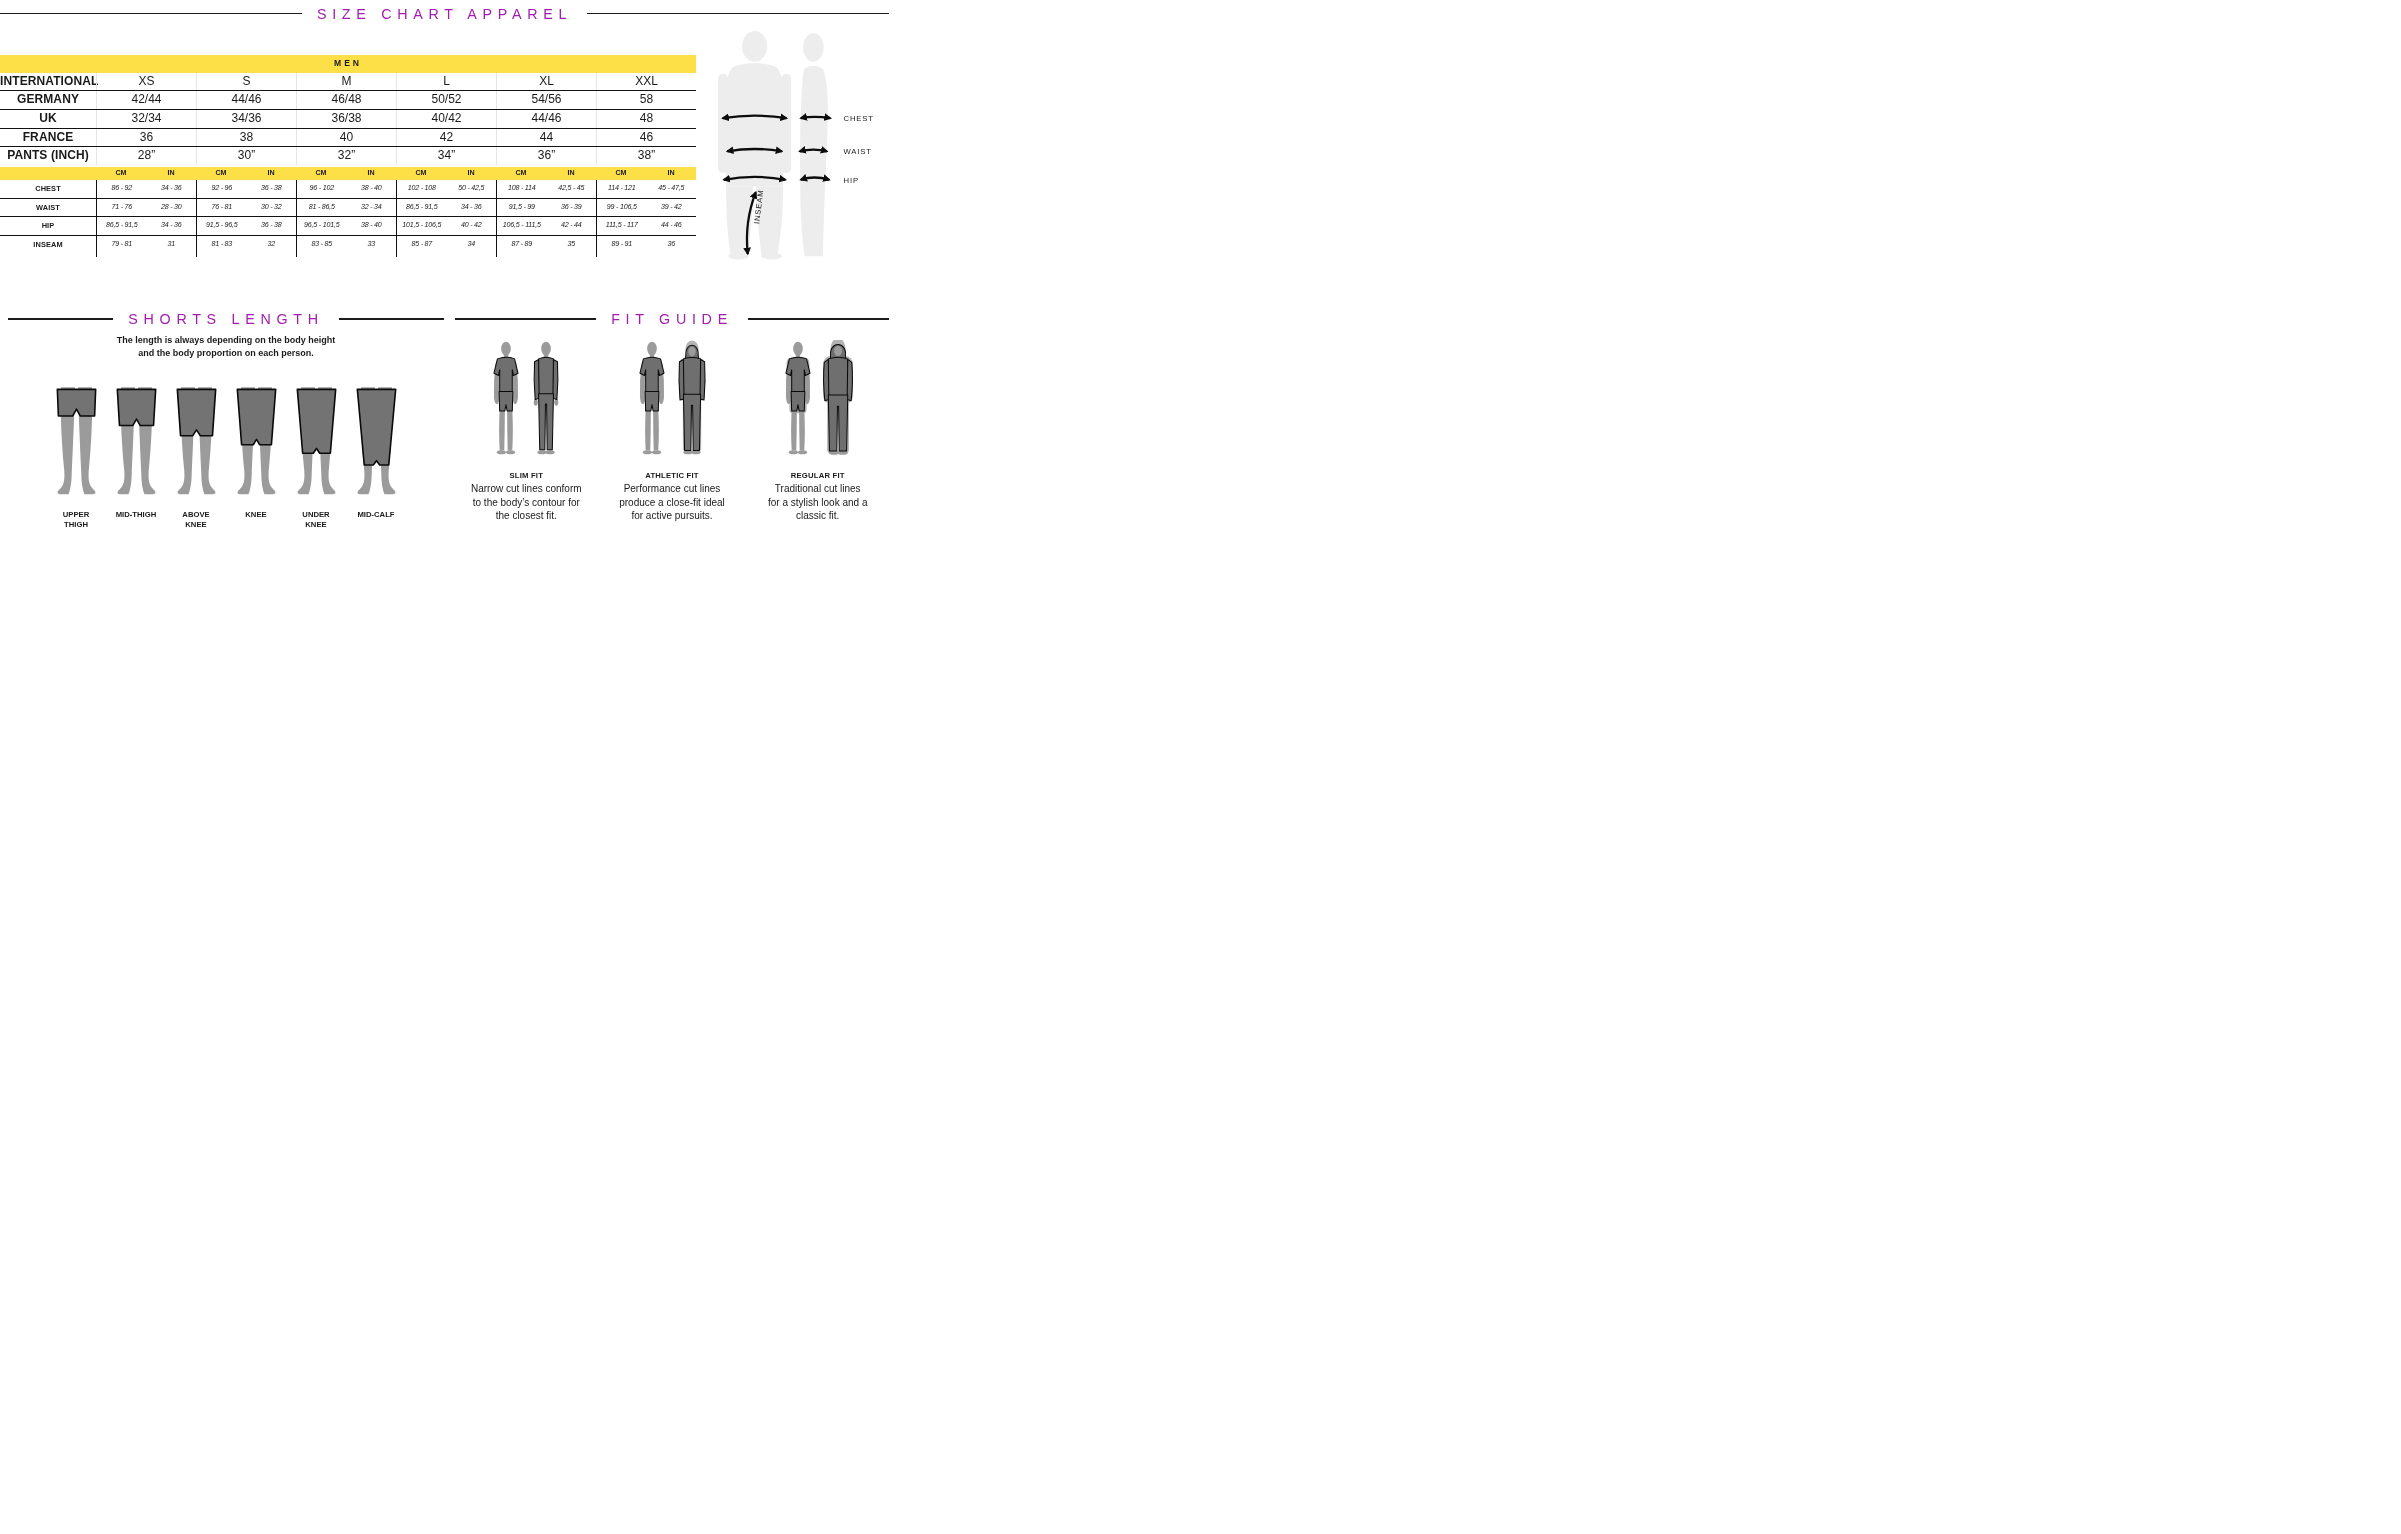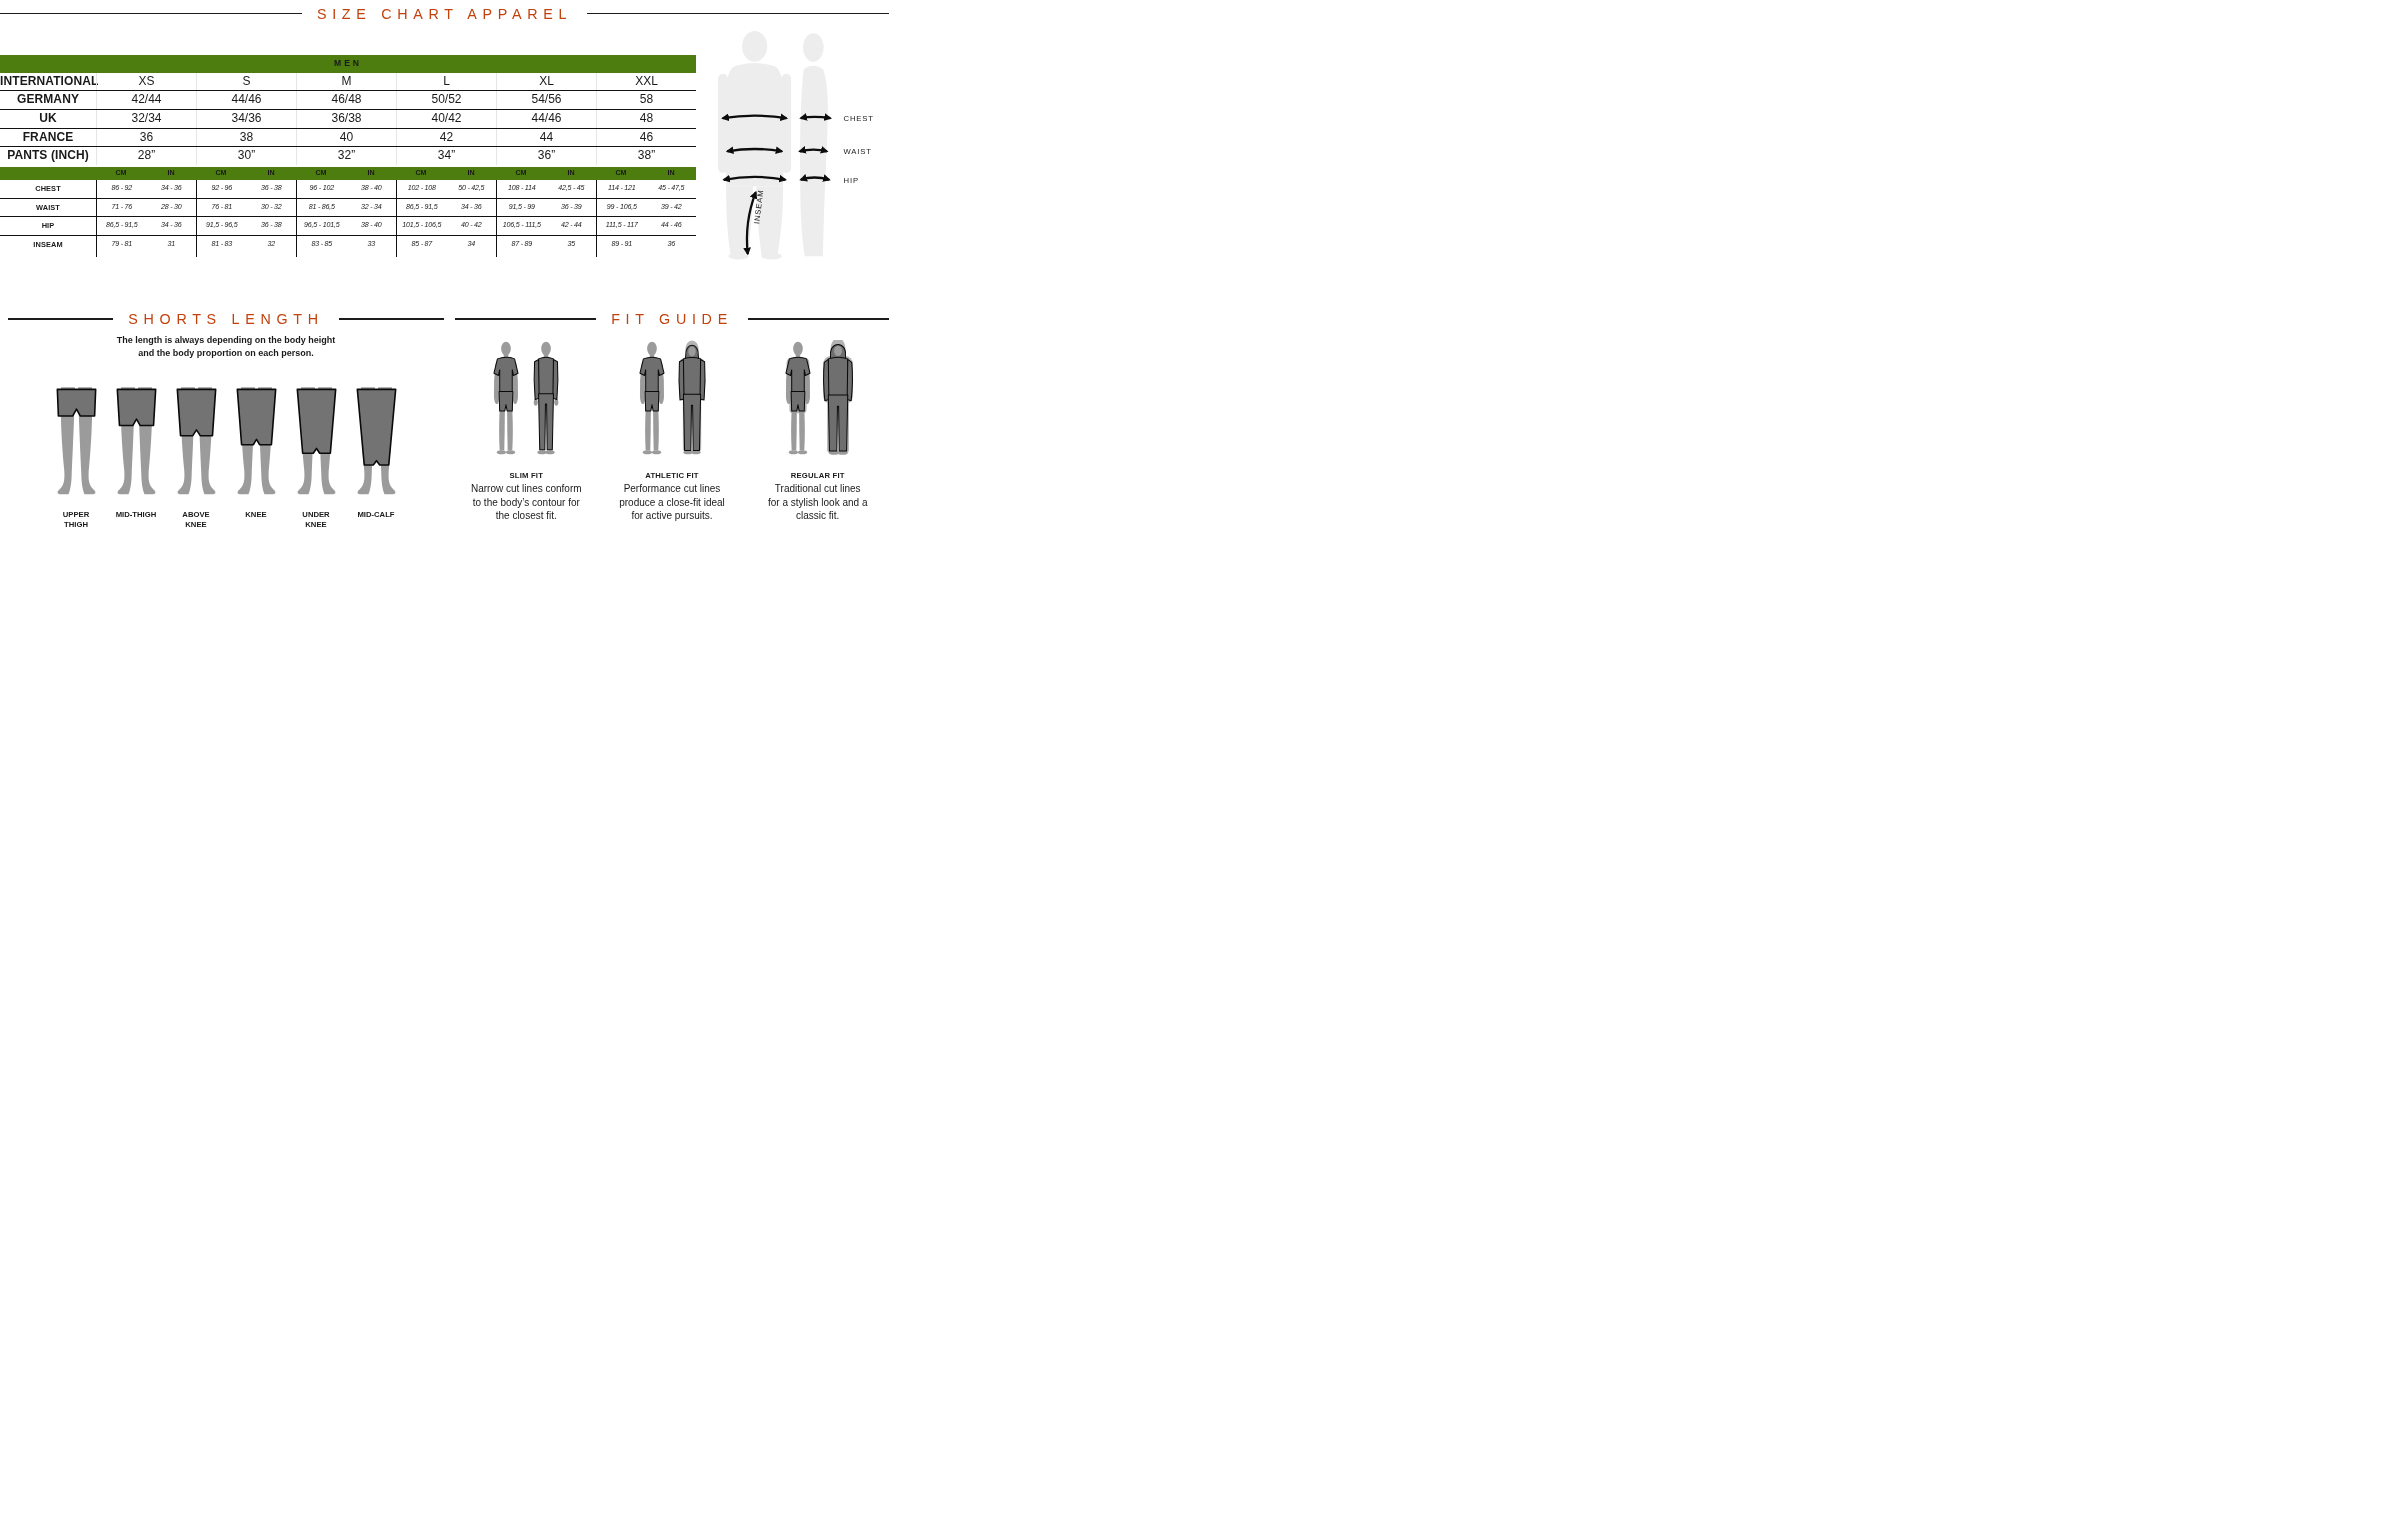--- a/index.html
+++ b/index.html
@@ -5,26 +5,26 @@
   html,body{margin:0;padding:0;background:#fff;}
   .page{
     position:relative;width:889px;height:570px;background:#fff;overflow:hidden;
     font-family:"Liberation Sans", sans-serif;color:#1a1a1a;
   }
   
   .rule-head{display:flex;align-items:center;width:100%;}
   .rule-head .rule{flex:1;height:1.1px;background:#1c1c1c;}
   .rule-head .rh-title{
     padding:0 15px;font-size:14.3px;font-weight:400;letter-spacing:5.7px;
-    white-space:nowrap;color:#c2410c;
+    white-space:nowrap;color:#a21caf;
   }
   .main-head{position:absolute;left:0;top:5.7px;}
   
   .men-table{position:absolute;left:0;top:55px;width:696px;}
-  .band{background:#4d7c0f;}
+  .band{background:#fde047;}
   .men-band{height:17.7px;line-height:17.7px;text-align:center;font-weight:700;
     font-size:8.6px;letter-spacing:2.9px;}
   .srow,.urow,.mrow,.stub{display:grid;grid-template-columns:96px repeat(6,1fr);}
   .srow{height:17.7px;line-height:17.7px;}
   .srow>div{text-align:center;font-size:12px;}
   .srow>div+div{border-left:0.6px solid #e6e6e4;}
   .srow .lbl,{font-weight:700;}
   .lbl{font-weight:700;font-size:7.4px;letter-spacing:0.1px;}
   .r-int{border-bottom:1.4px solid #111;}
   .r-mid{border-bottom:0.9px solid #111;}

